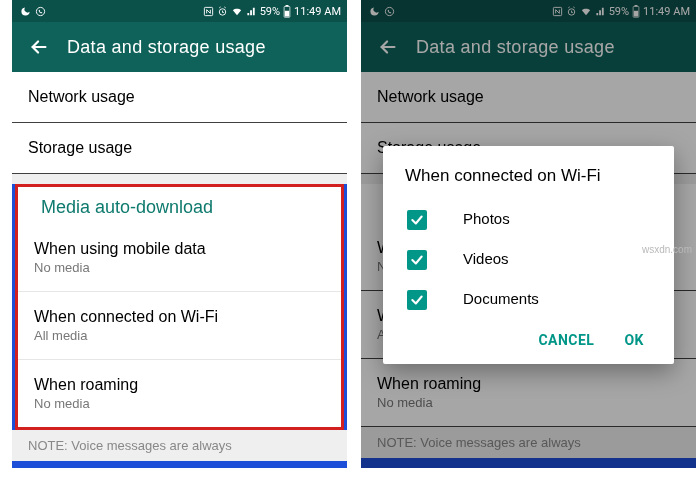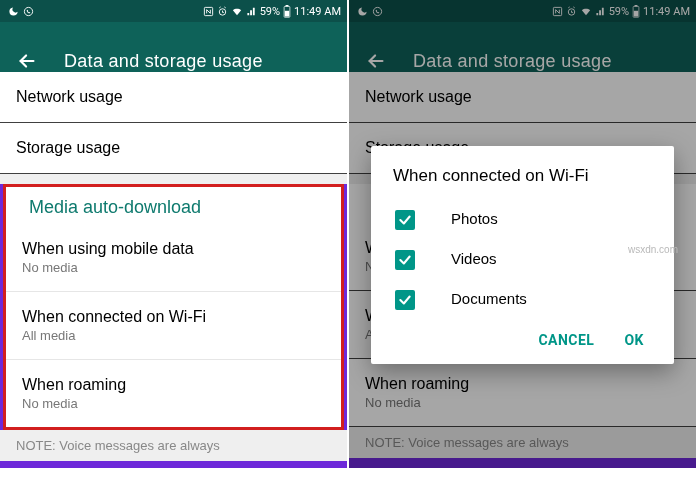--- a/index.html
+++ b/index.html
@@ -9,44 +9,45 @@
       width: 696px;
       height: 500px;
       display: flex;
       gap: 2px;
       overflow: hidden;
     }
     .phone {
       width: 347px;
       height: 468px;
       position: relative;
-      background: #6d28d9;
+      background: #1d4ed8;
       overflow: hidden;
+      margin-left: 12px;
     }
     .statusbar {
       height: 22px;
       background: #0c504a;
       color: #fff;
       font-size: 11px;
       display: flex;
       align-items: center;
       justify-content: flex-end;
       padding: 0 6px;
       gap: 3px;
     }
     .statusbar .sb-icon { display:inline-flex; align-items:center; }
     .statusbar .sb-left { margin-right:auto; display:flex; gap:4px; padding-left:2px;}
     .appbar {
       height: 50px;
       background: #0e6259;
       color: #fff;
       display: flex;
-      align-items: flex-end;
+      align-items: center;
       padding: 0 16px;
-      gap: 26px;
+      gap: 17px;
     }
     .appbar .back svg { display:block; }
     .appbar .title {
       font-family: "Comic Sans MS", cursive, sans-serif;
       font-size: 18px;
       letter-spacing: 0.3px;
     }
     .list { background:#fff; }
     .row {
       padding: 16px 16px 16px 16px;
@@ -136,21 +137,21 @@
     }
     .dialog .btn {
       font-family: Roboto, sans-serif;
       font-weight:700;
       font-size:14px;
       letter-spacing:0.5px;
       color:#009688;
     }
     .watermark {
       position:absolute;
-      right:18px;
+      right:4px;
       top: 244px;
       font-size:10px;
       color:#b9b9b9;
       transform: rotate(0deg);
       font-family: Arial, sans-serif;
       z-index:50;
     }
     .phone.right .list .row, .phone.right .section-header, .phone.right .note {
       
     }

